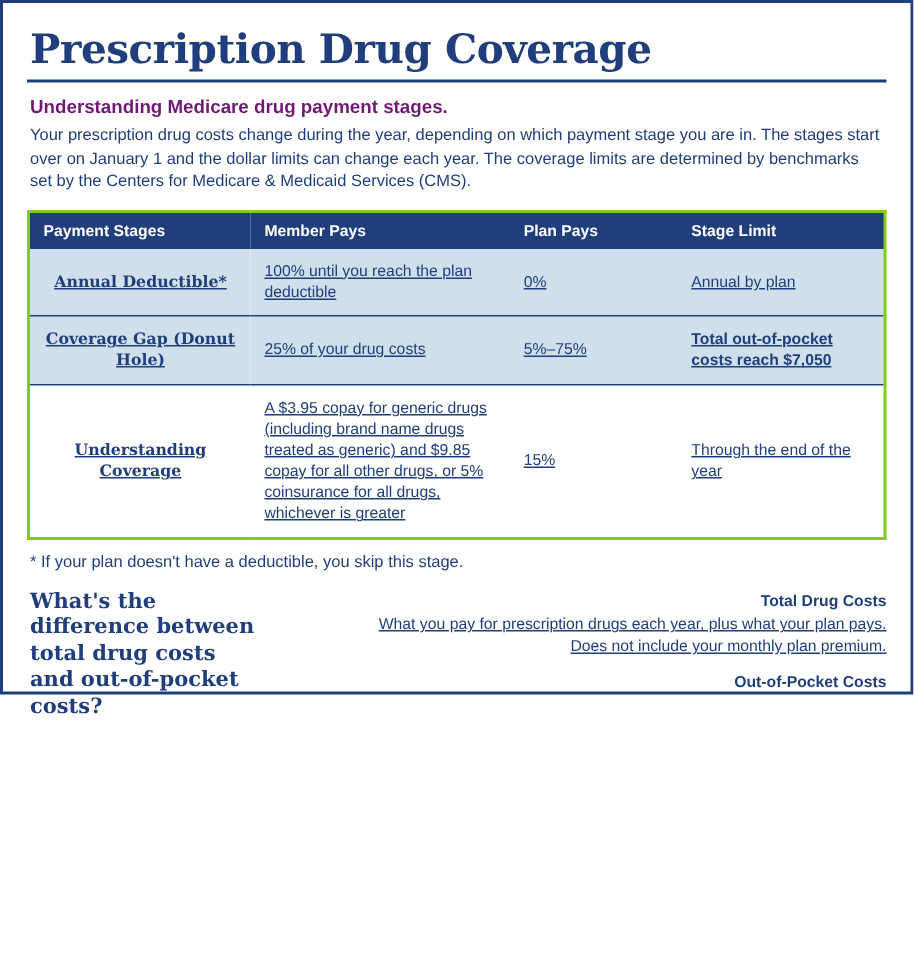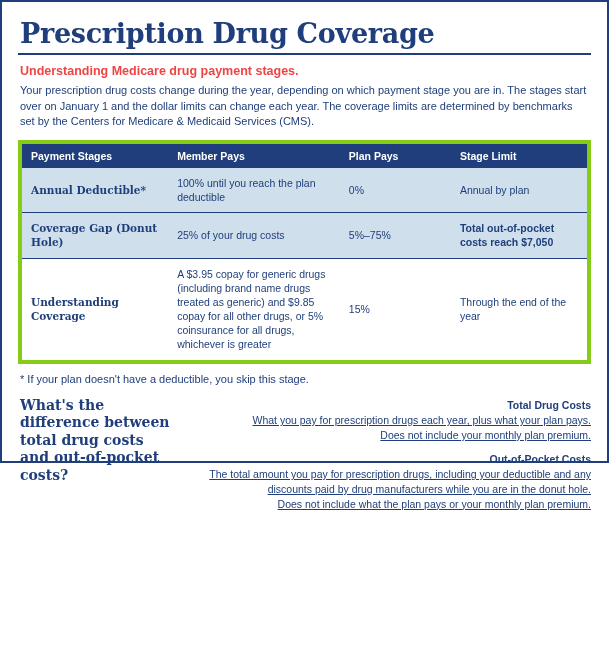--- a/index.html
+++ b/index.html
@@ -31,36 +31,37 @@
     margin: 2px 0 4px 2px;
   }
   .title-rule {
     border: 0;
     border-top: 2px solid #1f3e7b;
     margin: 4px 0 9px 0;
   }
   .subhead {
     font-size: 12.5px;
     font-weight: bold;
-    color: #ef4444;
+    color: #701a75;
     margin: 0 0 5px 2px;
   }
   .intro {
     font-size: 11px;
     line-height: 1.42;
     color: #1f3e7b;
     margin: 0 0 10px 2px;
     max-width: 570px;
   }
 
   table.stages {
     width: 100%;
     border-collapse: collapse;
     table-layout: fixed;
-    border: 4px solid #84cc16;
+    border: 2px solid #84cc16;
+    text-decoration: underline;
   }
   table.stages th {
     background: #1f3e7b;
     color: #ffffff;
     font-size: 10.5px;
     font-weight: bold;
     text-align: left;
     padding: 6px 8px 6px 9px;
     vertical-align: middle;
   }
@@ -78,20 +79,21 @@
   table.stages tr.plain td {
     background: #ffffff;
   }
   td.stage-name {
     font-family: "DejaVu Serif", serif;
     font-size: 14px;
     font-weight: bold;
     line-height: 1.2;
     color: #1f3e7b;
     padding-left: 12px;
+    text-align: center;
   }
   td.bold-cell {
     font-weight: bold;
   }
   .col1 { width: 26%; }
   .col2 { width: 31%; }
   .col3 { width: 19%; }
   .col4 { width: 24%; }
 
   .footnote {
@@ -183,21 +185,17 @@
     <div class="bottom-defs">
       <div>
         <div class="def-term">Total Drug Costs</div>
         <div class="def-body">
           <p>What you pay for prescription drugs each year, plus what your plan pays.</p>
           <p>Does not include your monthly plan premium.</p>
         </div>
       </div>
       <div>
         <div class="def-term">Out-of-Pocket Costs</div>
-        <div class="def-body">
-          <p>The total amount you pay for prescription drugs, including your deductible and any discounts paid by drug manufacturers while you are in the donut hole.</p>
-          <p>Does not include what the plan pays or your monthly plan premium.</p>
-        </div>
       </div>
     </div>
   </div>
 
 </div>
 
 </body></html>

